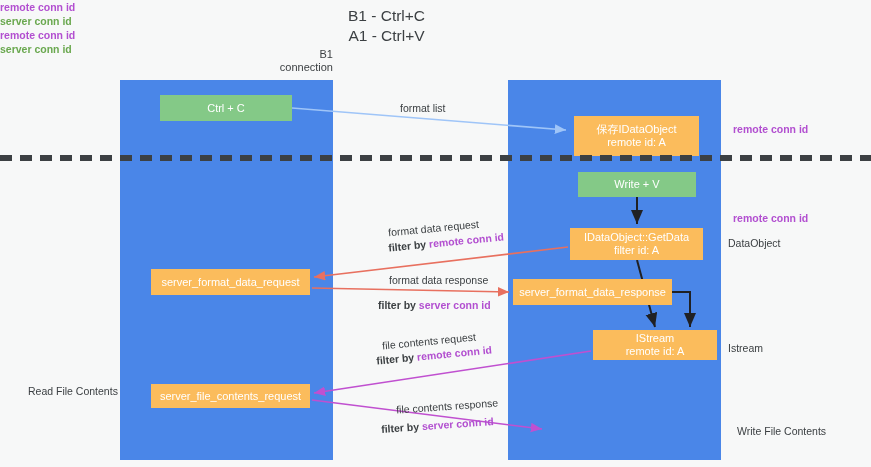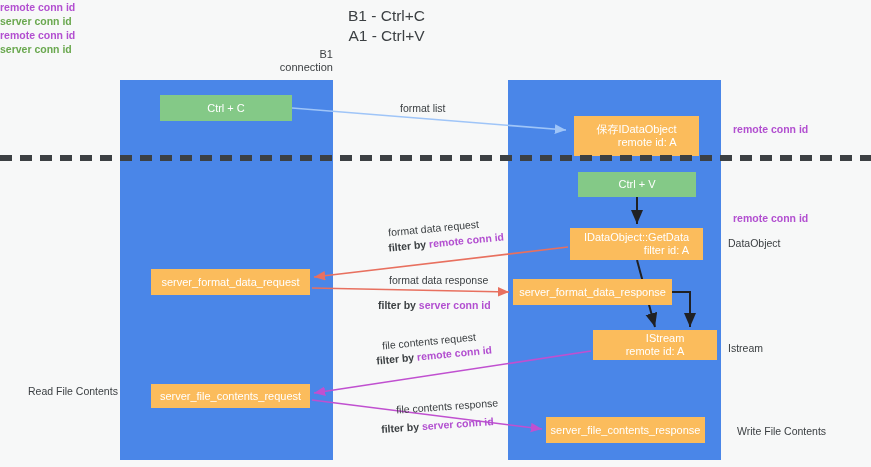--- a/index.html
+++ b/index.html
@@ -34,21 +34,21 @@
   .lane-title{
     position:absolute;text-align:right;font-size:11px;line-height:13px;
     color:#3c4043;white-space:pre-line;width:213px;
   }
   .lane-title.b1{left:120px;top:48px;}
   .lane-title.a1{left:508px;top:48px;}
 
   
   .node{
     position:absolute;display:flex;align-items:center;justify-content:center;
-    text-align:right;color:#ffffff;font-size:11px;line-height:13px;
+    text-align:center;color:#ffffff;font-size:11px;line-height:13px;
     white-space:pre-line;box-sizing:border-box;padding:2px 16px;
   }
   .node.green{background:#86c princip;}
   .node.green{background:#84c987;}
   .node.orange{background:#fbb košt;}
   .node.orange{background:#fbbc5c;}
 
   .n-ctrlc{left:160px;top:95px;width:132px;height:26px;}
   .n-idataobject{left:574px;top:116px;width:125px;height:40px;}
   .n-ctrlv{left:578px;top:172px;width:118px;height:25px;}
@@ -132,29 +132,28 @@
 
     <line x1="591" y1="351" x2="314" y2="393" stroke="#c050d0" stroke-width="1.6" marker-end="url(#ah-mag)"></line>
 
     <line x1="312" y1="400" x2="542" y2="429" stroke="#c050d0" stroke-width="1.6" marker-end="url(#ah-mag)"></line>
   </svg>
 
   <div class="layer" id="box-layer">
     <div class="node green n-ctrlc">Ctrl + C</div>
     <div class="node orange n-idataobject">保存IDataObject
 remote id: A</div>
-    <div class="node green n-ctrlv">Ctrl + V</div>
+    <div class="node green n-ctrlv">Write + V</div>
     <div class="node orange n-getdata">IDataObject::GetData
 filter id: A</div>
     <div class="node orange n-fmtreq">server_format_data_request</div>
     <div class="node orange n-fmtresp">server_format_data_response</div>
     <div class="node orange n-istream">IStream
 remote id: A</div>
     <div class="node orange n-filereq">server_file_contents_request</div>
-    <div class="node orange n-fileresp">server_file_contents_response</div>
   </div>
 
   <div class="layer" id="text-layer">
 
     <div class="main-title">B1 - Ctrl+C
 A1 - Ctrl+V</div>
     <div class="lane-title b1">B1
 connection</div>
 
     <div class="txt t-formatlist">format list</div>

